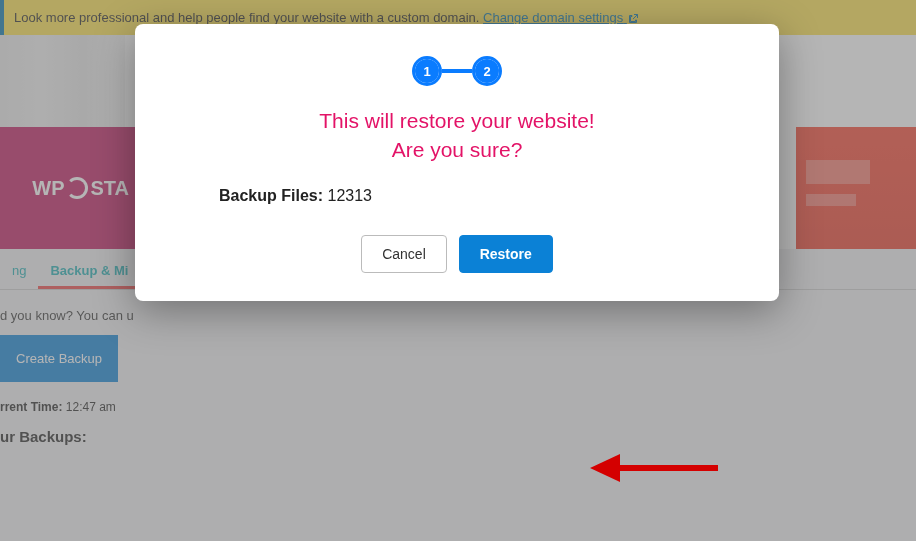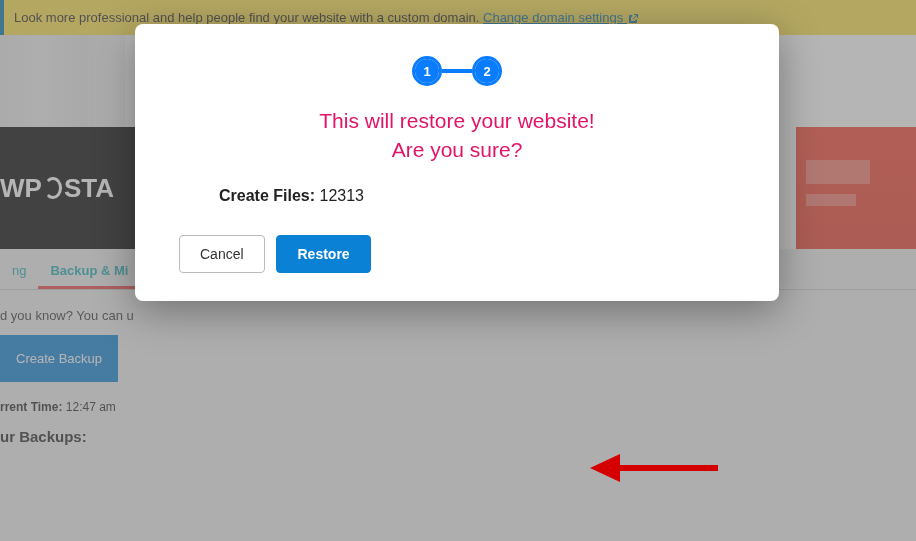--- a/index.html
+++ b/index.html
@@ -4,21 +4,21 @@
 <style>
   *{box-sizing:border-box;margin:0;padding:0}
   body{font-family:Verdana,Geneva,sans-serif;font-size:14px;color:#222;width:916px;height:541px;overflow:hidden;position:relative;background:#f0f0f1}
   .bg{position:absolute;inset:0}
   .notice{background:#fde047;border-left:4px solid #0073aa;padding:10px 0 10px 10px;margin:0;font-size:13px;color:#222}
   .notice a{color:#0073aa;text-decoration:underline}
   .ext{display:inline-block;vertical-align:middle}
   .blurbar{height:92px;background:#fff;display:flex}
   .blur1{width:125px;background:linear-gradient(90deg,#e8e8e8,#f0f0f0,#e4e4e4,#f4f4f4);margin-right:6px}
   .banner{height:122px;background:#fff;display:flex}
-  .banner-left{width:135px;background:#000000;color:#fff;font-weight:bold;font-size:26px;display:flex;align-items:center;justify-content:flex-end;padding-right:21px}
+  .banner-left{width:135px;background:#be185d;color:#fff;font-weight:bold;font-size:20px;display:flex;align-items:center;justify-content:flex-end;padding-right:6px}
   .refresh-icon{display:inline-block;width:22px;height:22px;border:3px solid #fff;border-left-color:transparent;border-radius:50%;margin:0 2px;position:relative}
   .banner-right{width:120px;margin-left:auto;background:linear-gradient(#f8412e,#ea3a27);display:flex;align-items:center;justify-content:flex-start;padding:10px}
   .banner-right .bb{width:64px;height:24px;background:rgba(255,255,255,.3);margin-bottom:10px}
   .tabs{display:flex;font-size:13px;padding:6px 0 0 0;border-bottom:1px solid #ccc}
   .tab{padding:8px 12px;color:#1cadb2}
   .tab.first{color:#1cadb2}
   .tab.active{color:#1cadb2;font-weight:700;border-bottom:3px solid #ef4444}
   .hint{padding:18px 0 12px 0;font-size:13px;color:#333}
   .btn-primary{display:inline-block;background:#0b81d6;color:#fff;padding:16px 16px;font-size:13px}
   .time{padding:18px 0 8px 0;font-size:12px}
@@ -29,21 +29,21 @@
   .modal{position:absolute;left:135px;top:24px;width:644px;background:#fff;border-radius:8px;padding:26px 40px 28px 40px;box-shadow:0 10px 40px rgba(0,0,0,.35)}
   .stepper{display:flex;align-items:center;justify-content:center;gap:0;margin:6px 0 20px 0}
   .step{width:24px;height:24px;border-radius:50%;background:#0a7cff;color:#fff;font-weight:bold;font-size:13px;display:flex;align-items:center;justify-content:center}
   .step-outer{width:30px;height:30px;border-radius:50%;border:3px solid #0a7cff;display:flex;align-items:center;justify-content:center}
   .step-line{width:30px;height:4px;background:#0a7cff}
   .warn{color:#e31367;font-weight:400;text-align:center;font-size:21px;line-height:1.4;margin-bottom:22px}
   .modal ul{list-style:disc;padding-left:44px;margin-bottom:20px}
   .modal ul li{padding:5px 0;font-size:15.5px;color:#222}
   .total{padding-left:44px;font-size:16px;margin-bottom:30px}
   .total b{font-weight:700}
-  .actions{}
+  .actions{text-align:center}
   .btn{display:inline-block;padding:10px 20px;font-size:14px;border-radius:4px;cursor:pointer;margin:0 4px}
   .btn-cancel{background:#fff;border:1px solid #bbb;color:#333}
   .btn-restore{background:#0b81d6;color:#fff;border:1px solid #0b81d6;font-weight:600}
   .arrow{position:absolute;left:590px;top:450px;pointer-events:none}
 </style>
 </head>
 <body>
 
 <div class="bg">
   <div class="notice">
@@ -90,21 +90,21 @@
     <div class="step-line"></div>
     <div class="step-outer">
         <div class="step">2</div>
       </div>
   </div>
   <div class="warn">
     <div>This will restore your website!</div>
     <div>Are you sure?</div>
   </div>
   <div class="total">
-    <b>Create Files:</b> <span>12313</span>
+    <b>Backup Files:</b> <span>12313</span>
   </div>
   <div class="actions">
     <span class="btn btn-cancel">Cancel</span>
     <span class="btn btn-restore">Restore</span>
   </div>
 </div>
 
 <svg class="arrow" width="130" height="36" viewBox="0 0 130 36">
   <line x1="128" y1="18" x2="28" y2="18" stroke="#d40000" stroke-width="6"></line>
   <polygon points="0,18 30,4 30,32" fill="#d40000"></polygon>

